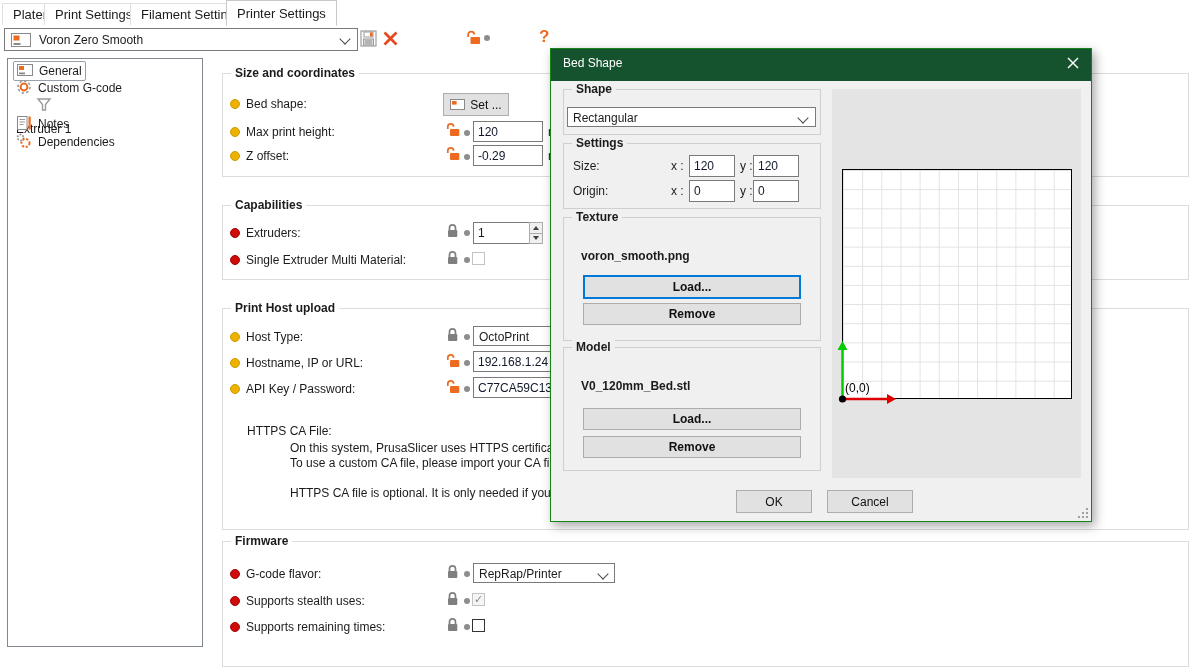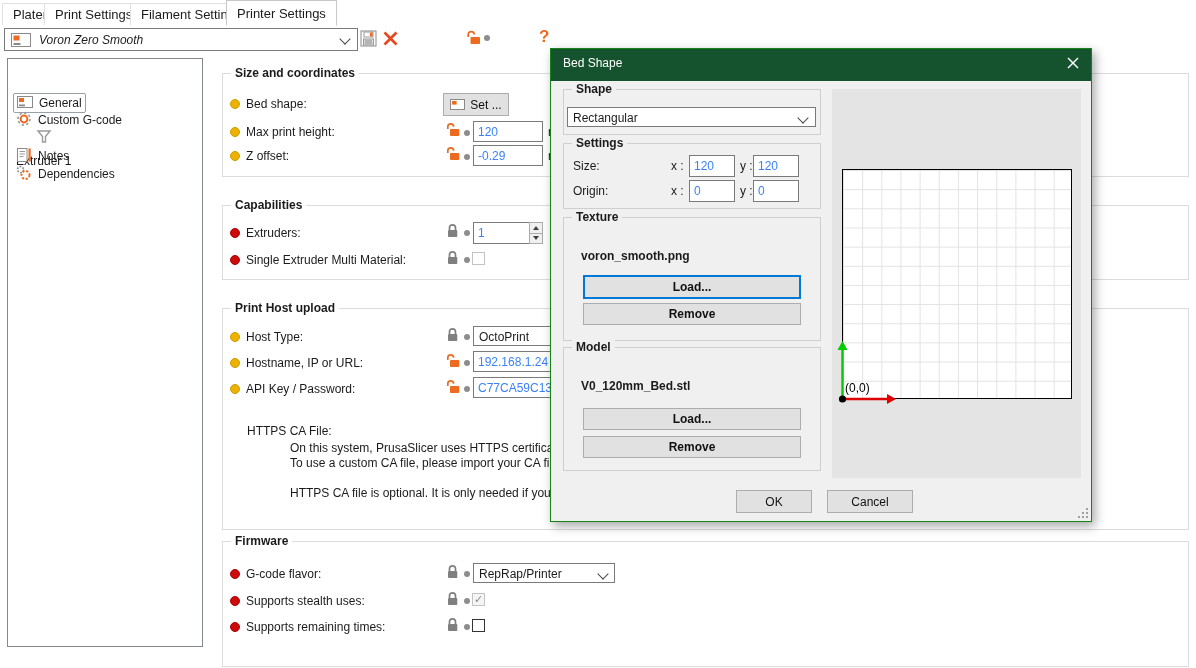--- a/index.html
+++ b/index.html
@@ -1,47 +1,47 @@
 <!DOCTYPE html>
 <html><head>
 <meta charset="utf-8">
 <style>
   html,body{margin:0;padding:0;background:#fff;}
   #app{position:relative;width:1196px;height:668px;background:#ffffff;overflow:hidden;
        font-family:"Liberation Sans",sans-serif;font-size:12px;color:#1b1b1b;}
   .abs{position:absolute;}
-  .nowrap{white-space:nowrap;font-style:italic;}
+  .nowrap{white-space:nowrap;}
 
   
   .tab{position:absolute;top:3px;height:22px;line-height:22px;padding:0 10px;background:#fff;
        border:1px solid #e0e0e0;border-bottom:none;box-sizing:border-box;font-size:13px;}
   .tab.active{top:0;height:26px;line-height:26px;border:1px solid #c8c8c8;border-bottom:1px solid #fff;z-index:2;}
 
   
   .combo{position:absolute;box-sizing:border-box;background:#fff;border:1px solid #7a7a7a;}
   .chev{position:absolute;width:7px;height:7px;border-right:1.4px solid #4a4a4a;border-bottom:1.4px solid #4a4a4a;
         transform:rotate(45deg);}
 
   
-  .side-item{position:absolute;left:5px;height:18px;display:flex;align-items:center;gap:6px;padding:0 3px;margin-top:32px;}
+  .side-item{position:absolute;left:5px;height:18px;display:flex;align-items:center;gap:6px;padding:0 3px;}
   .side-item.selected{border:1px solid #9aa0a8;border-radius:2px;}
 
   
   .gb{position:absolute;border:1px solid #dcdcdc;box-sizing:border-box;}
   .gbt{position:absolute;top:-8px;left:8px;padding:0 4px;font-weight:bold;background:#fff;white-space:nowrap;}
   .gb.on-gray .gbt, .gbt.on-gray{background:#f0f0f0;}
 
   
   .bullet{position:absolute;width:10px;height:10px;border-radius:50%;box-sizing:border-box;}
   .b-yellow{background:#edb200;border:1px solid #cf9c00;}
   .b-red{background:#cf0a0a;border:1px solid #a50808;}
   .optlabel{position:absolute;white-space:nowrap;}
   .dot{position:absolute;width:6px;height:6px;border-radius:50%;background:#8d8d8d;}
   .tinput{position:absolute;box-sizing:border-box;height:21px;border:1px solid #7a7a7a;background:#fff;
-          font-family:"Liberation Sans",sans-serif;font-size:12px;padding:0 4px;color:#3b82f6;}
+          font-family:"Liberation Sans",sans-serif;font-size:12px;padding:0 4px;color:#0f172a;}
   .selbox{position:absolute;box-sizing:border-box;height:20px;line-height:20px;border:1px solid #7a7a7a;
           background:#fff;padding:0 18px 0 5px;overflow:hidden;white-space:nowrap;}
   .cb{position:absolute;width:13px;height:13px;box-sizing:border-box;background:#fff;
       display:flex;align-items:center;justify-content:center;font-size:11px;line-height:11px;}
   .cb.dis{border:1px solid #c3c3c3;color:#8a8a8a;}
   .cb.en{border:1px solid #333;}
   .spin{position:absolute;width:14px;top:0;bottom:0;right:0;display:flex;flex-direction:column;}
   .spinbtn{flex:1;background:#f0f0f0;border:1px solid #acacac;box-sizing:border-box;display:flex;
            align-items:center;justify-content:center;}
   .tri-up{width:0;height:0;border-left:3px solid transparent;border-right:3px solid transparent;border-bottom:4px solid #404040;}

